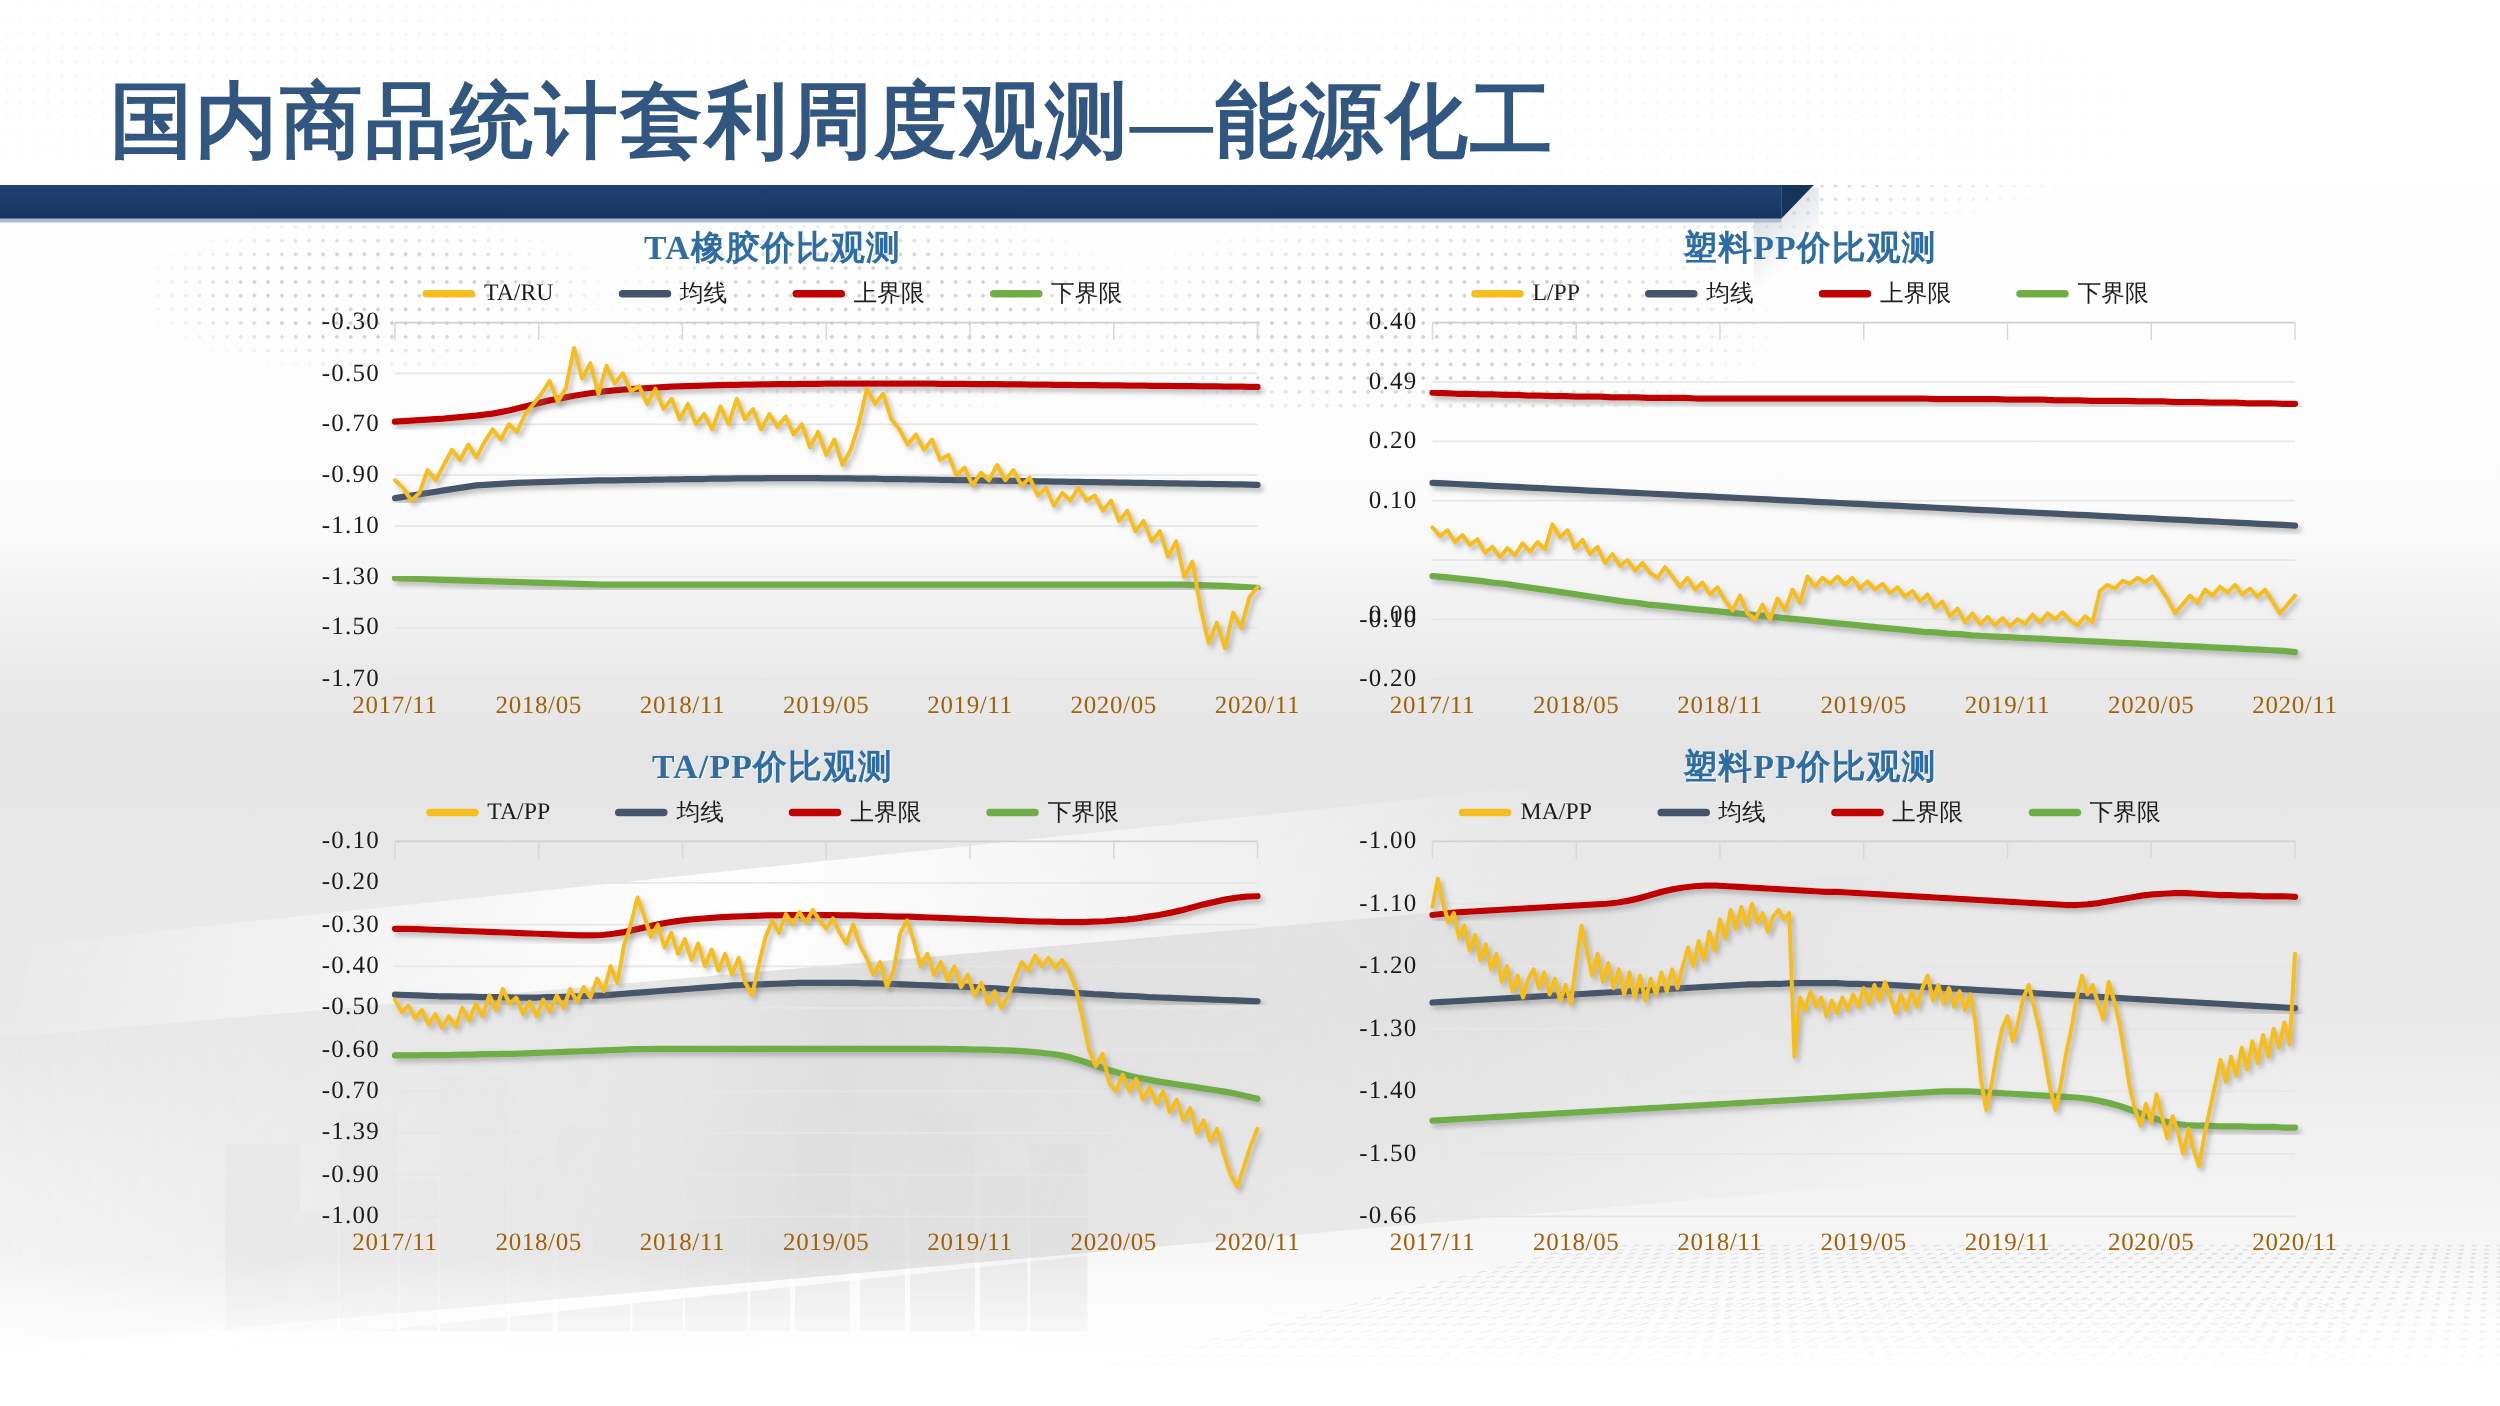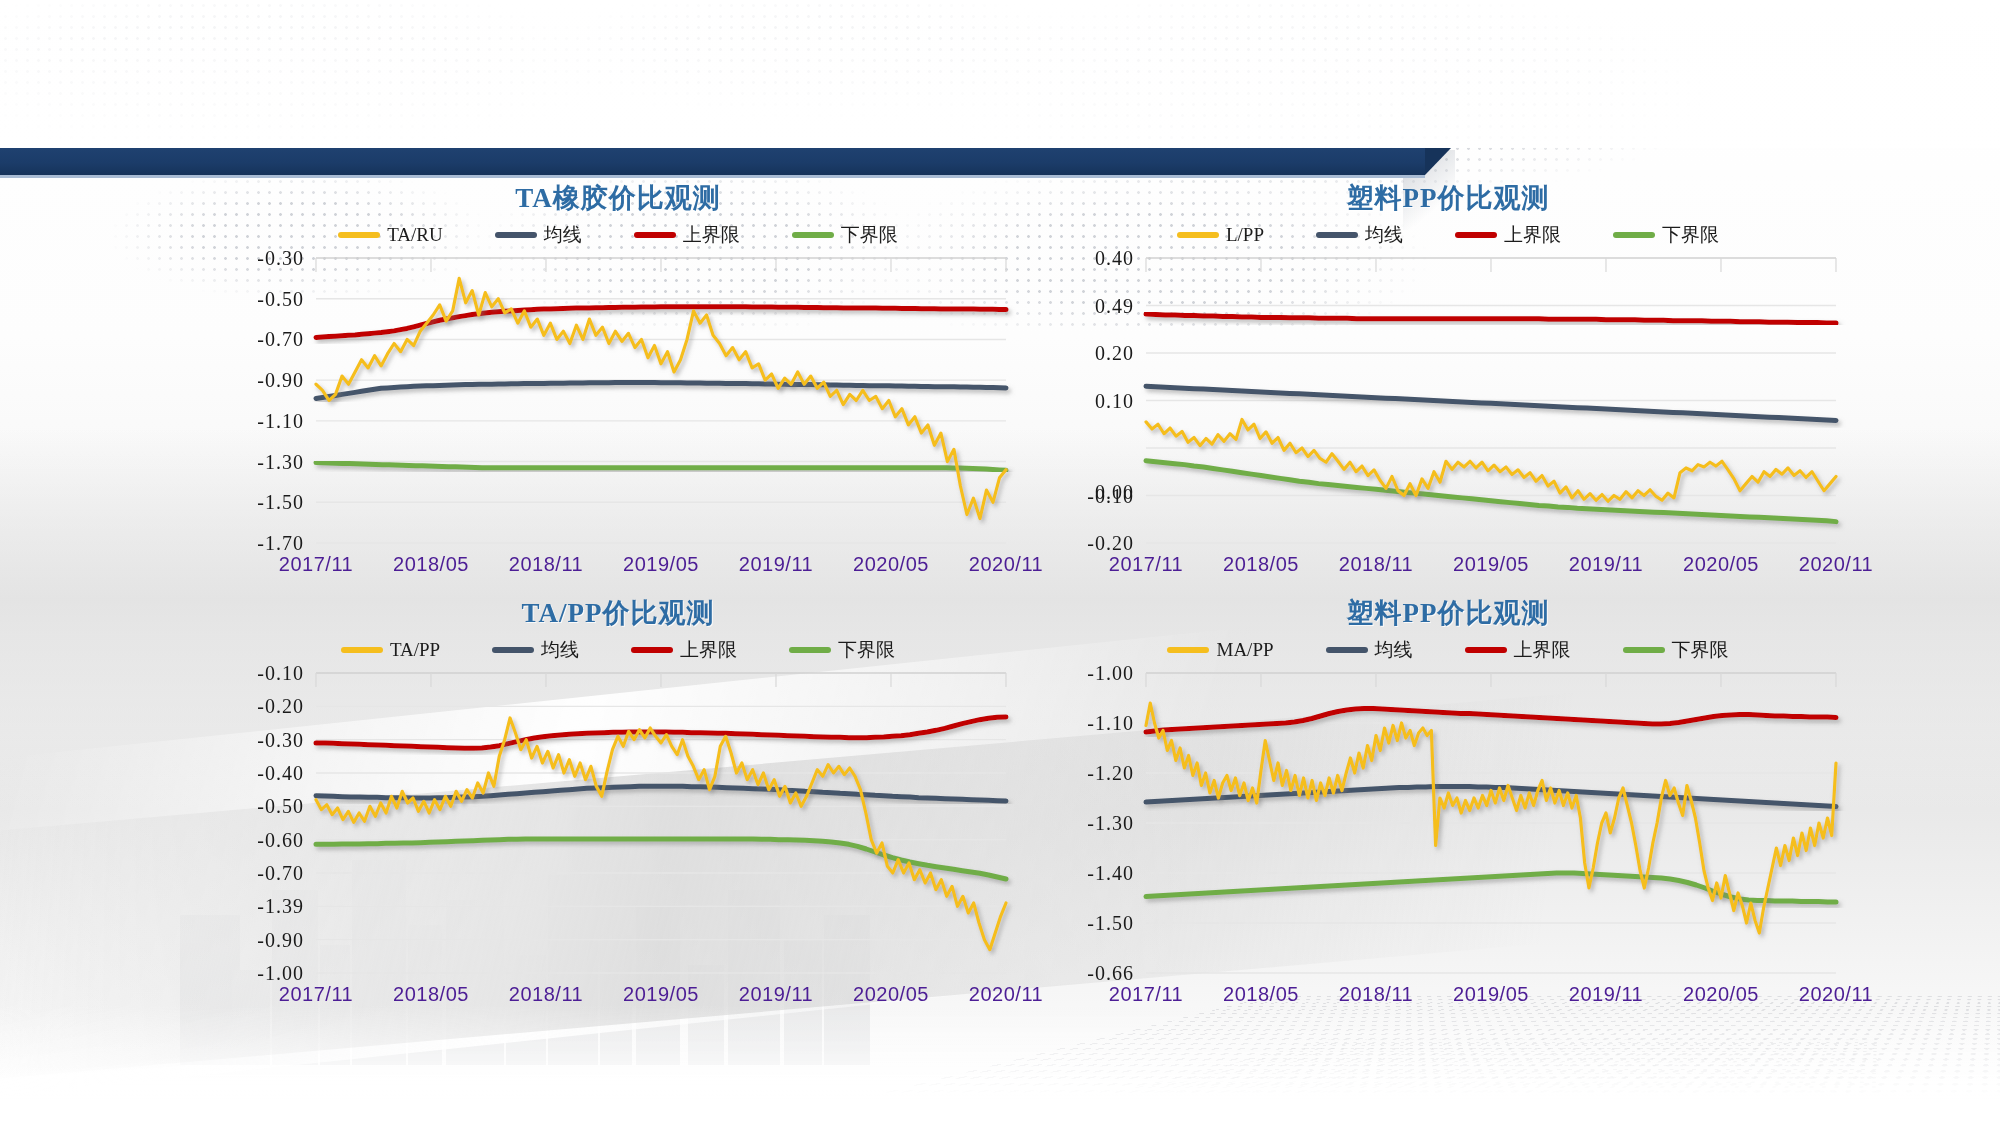--- a/index.html
+++ b/index.html
@@ -129,21 +129,21 @@
   .ylabels{position:absolute;left:0;top:0;width:74px;}
   .ylabels span{
     position:absolute;right:0;transform:translateY(-50%);
     font-family:"Liberation Serif",serif;font-size:20px;color:#1a1a1a;
     letter-spacing:1px;white-space:nowrap;
   }
   .plot{position:absolute;top:0;overflow:visible;}
   .xlabels{position:absolute;left:0;}
   .xlabels span{
     position:absolute;transform:translateX(-50%);
-    font-family:Liberation Sans, sans-serif;font-size:20px;color:#4c1d95;
+    font-family:Liberation Serif, serif;font-size:20px;color:#a16207;
     letter-spacing:.5px;white-space:nowrap;
   }
   svg{display:block;overflow:visible;}
   .gridline{stroke:#e6e6e6;stroke-width:1.4;}
   .tickline{stroke:#d8d8d8;stroke-width:1.2;}
   .axisline{stroke:#d0d0d0;stroke-width:1.4;}
   .series-path{fill:none;stroke-linejoin:round;stroke-linecap:round;}
 </style>
 </head>
 <body>
@@ -171,20 +171,21 @@
       <i style="left: 604px; width: 38px; height: 125px;"></i>
       <i style="left: 644px; width: 46px; height: 150px;"></i>
     </div>
   <div class="bg-sheen"></div>
   <div class="bg-sheen2"></div>
   <div class="bg-bottom-fade"></div>
 </div>
 
 <div class="header">
   <div class="header-white"></div>
+  <div class="title-text">国内商品统计套利周度观测—能源化工</div>
   <div class="bar-shadow"></div>
   <div class="bar-blue"></div>
   <div class="bar-thin"></div>
 </div>
 
 <div class="charts" id="charts">
     <div class="panel" style="left: 230px; top: 0px; width: 776px;">
       <div class="panel-title">TA橡胶价比观测</div>
       <div class="legend">
         <div class="legend-item">

